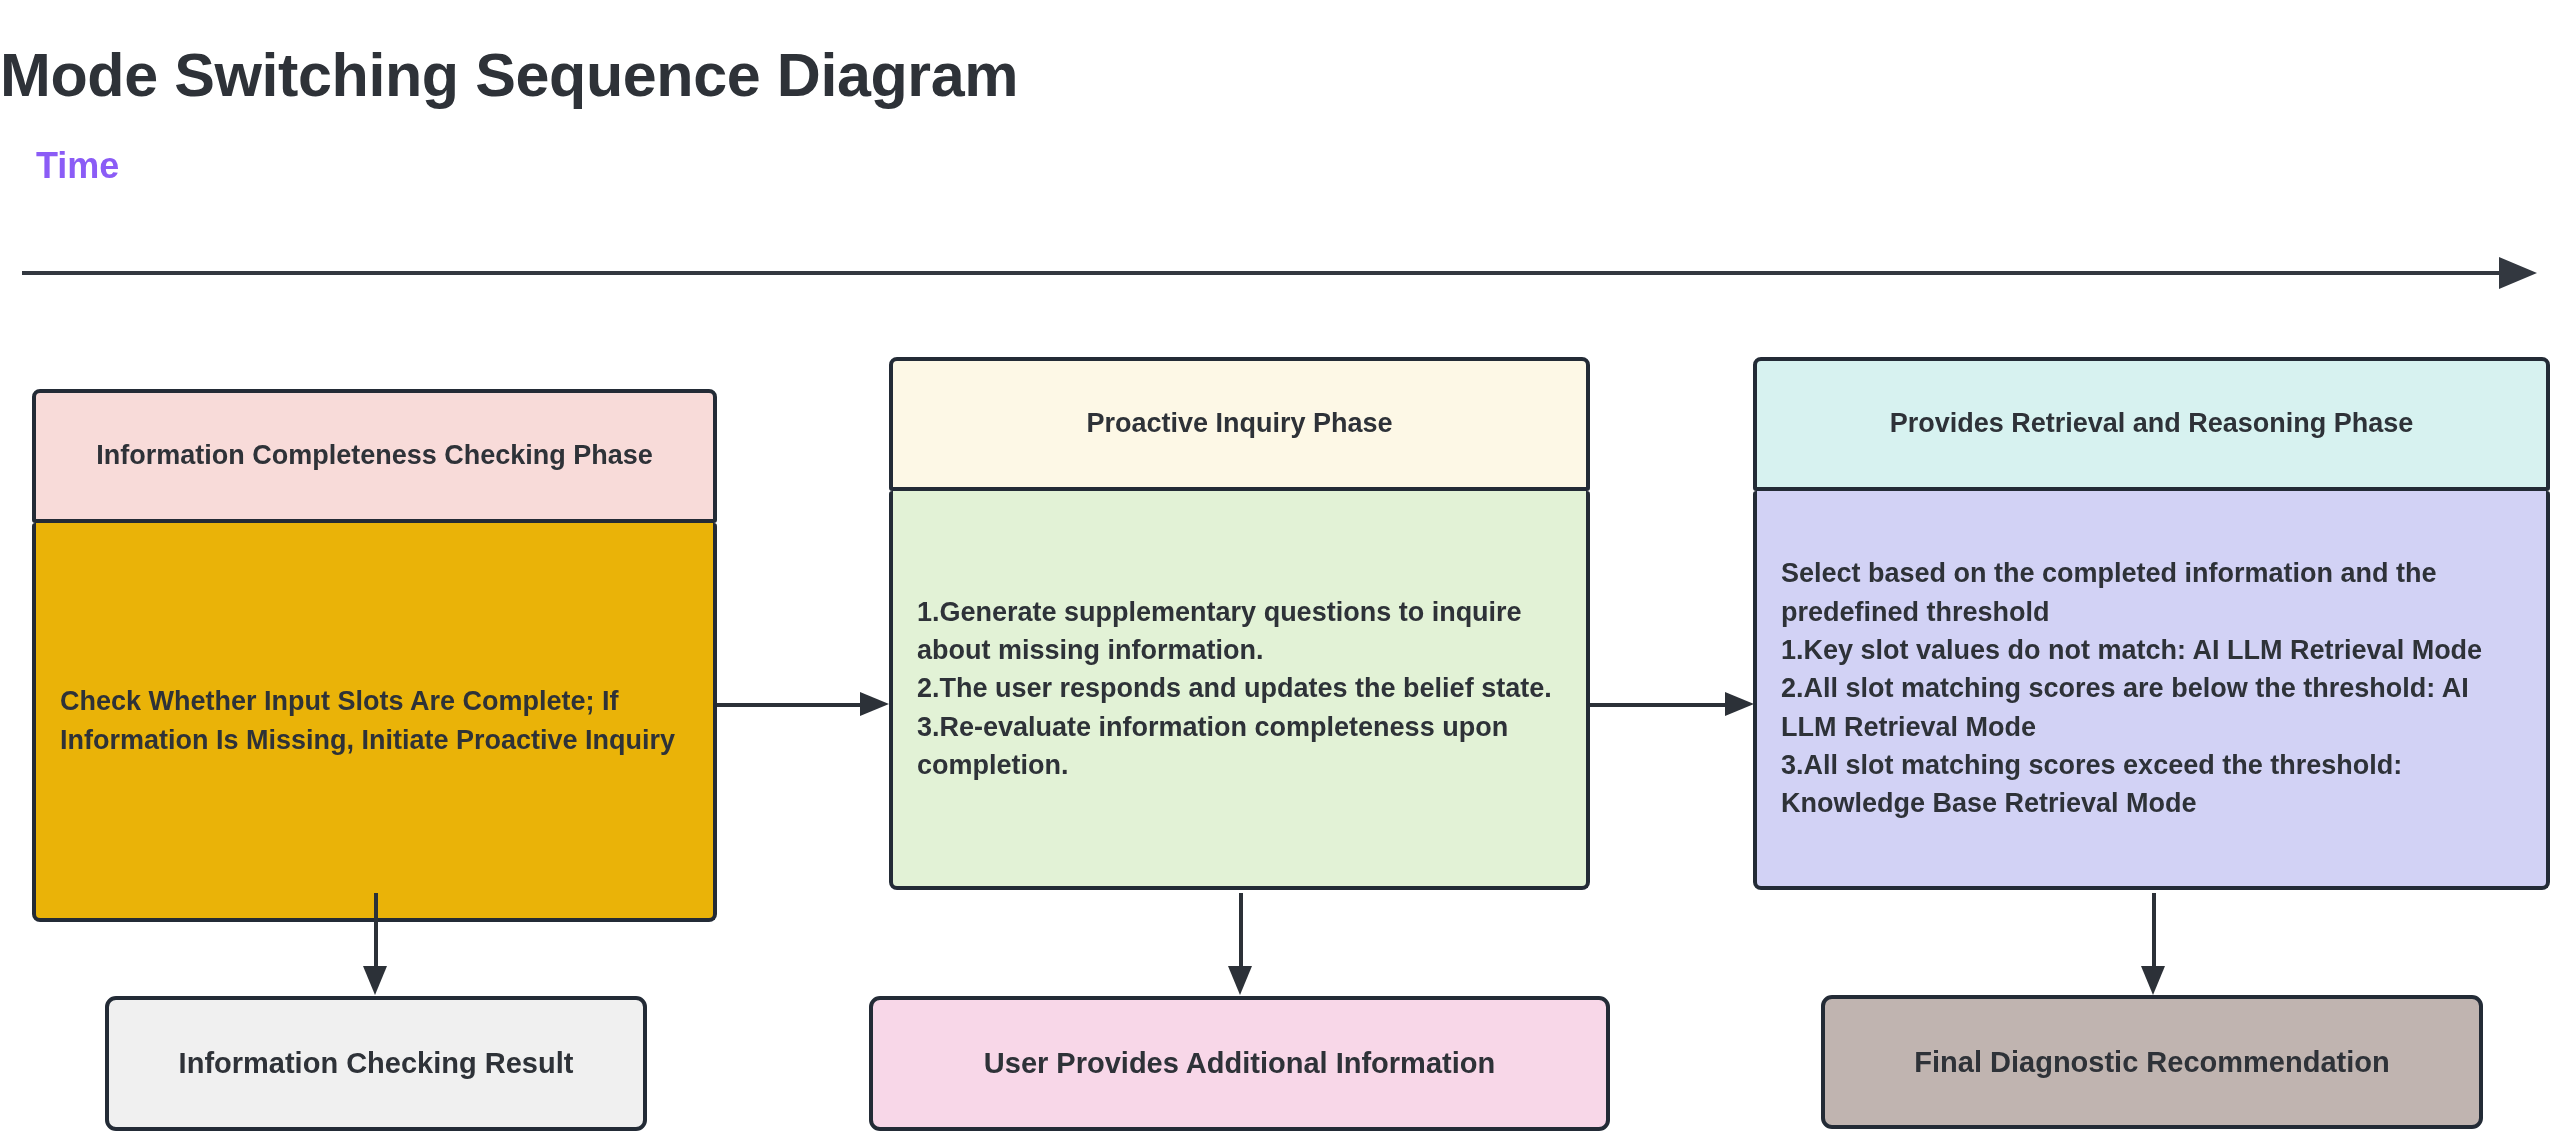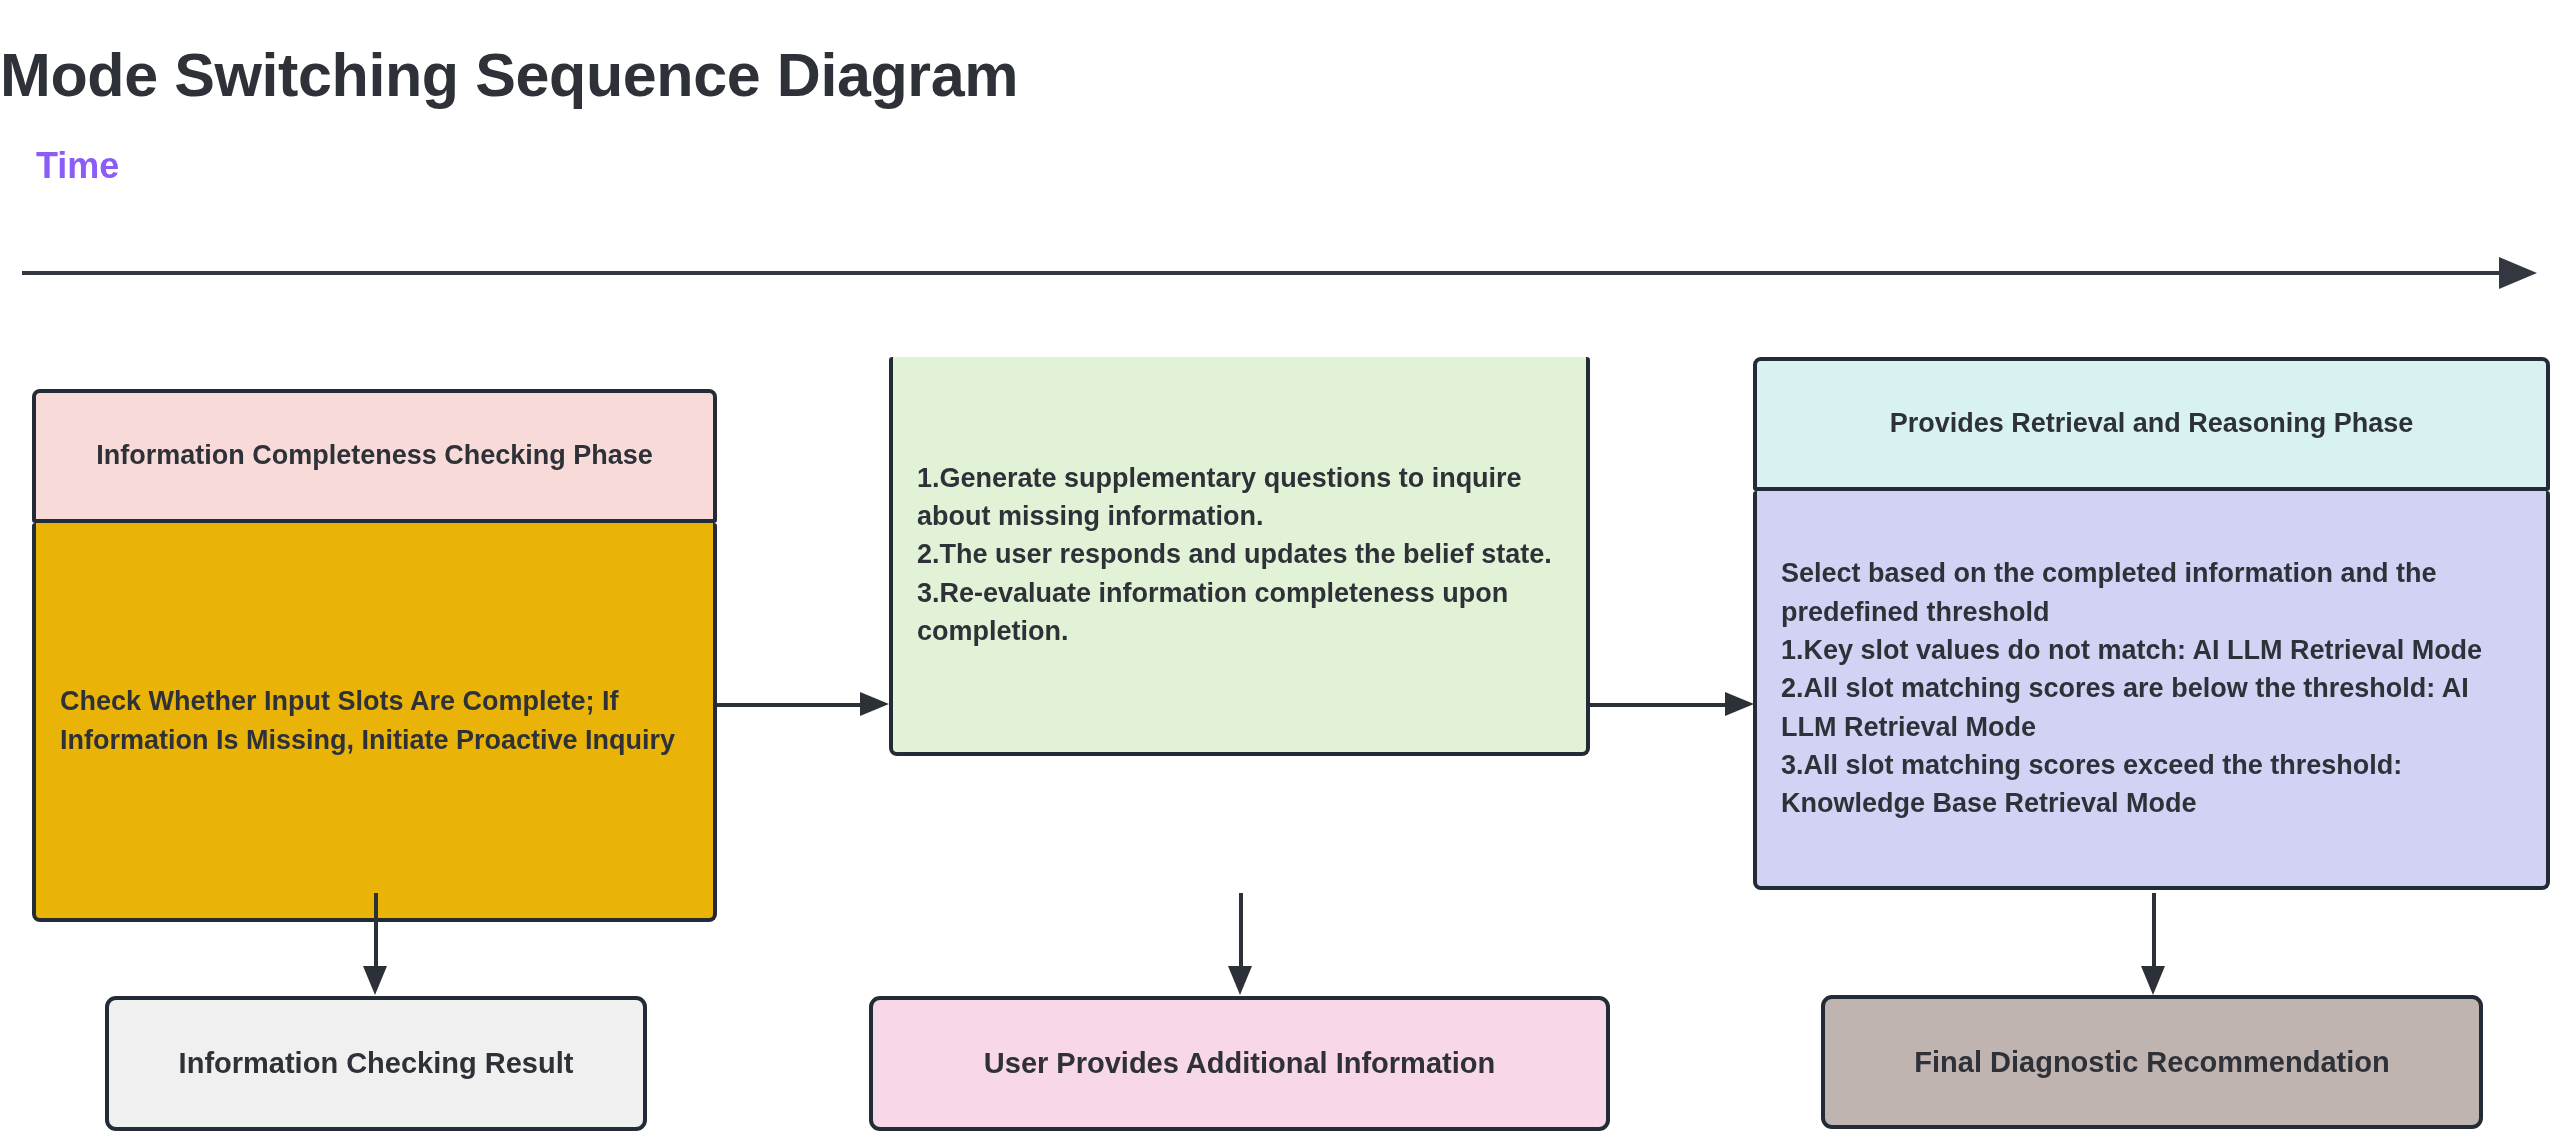--- a/index.html
+++ b/index.html
@@ -158,20 +158,21 @@
 </div>
 
 <div class="lane" id="lane-1" style="left:32px; width:685px;">
   <div class="phase-header" style="background:#f8dbd9; height:134px;margin-top:32px;">Information Completeness Checking Phase</div>
   <div class="phase-body" style="background:#eab308; height:399px;">Check Whether Input Slots Are Complete; If Information Is Missing, Initiate Proactive Inquiry</div>
 </div>
 
 <div class="result-box" style="left:105px; top:996px; width:542px; height:135px; background:#f0f0f0;">Information Checking Result</div>
 
 <div class="lane" id="lane-2" style="left:889px; width:701px;">
+  <div class="phase-header" style="background:#fdf8e6; height:134px;">Proactive Inquiry Phase</div>
   <div class="phase-body" style="background:#e2f2d6; height:399px;">1.Generate supplementary questions to inquire about missing information.
 2.The user responds and updates the belief state.
 3.Re-evaluate information completeness upon completion.</div>
 </div>
 
 <div class="result-box" style="left:869px; top:996px; width:741px; height:135px; background:#f8d7e8;">User Provides Additional Information</div>
 
 <div class="lane" id="lane-3" style="left:1753px; width:797px;">
   <div class="phase-header" style="background:#d7f2f0; height:134px;">Provides Retrieval and Reasoning Phase</div>
   <div class="phase-body" style="background:#d2d2f5; height:399px;">Select based on the completed information and the predefined threshold

